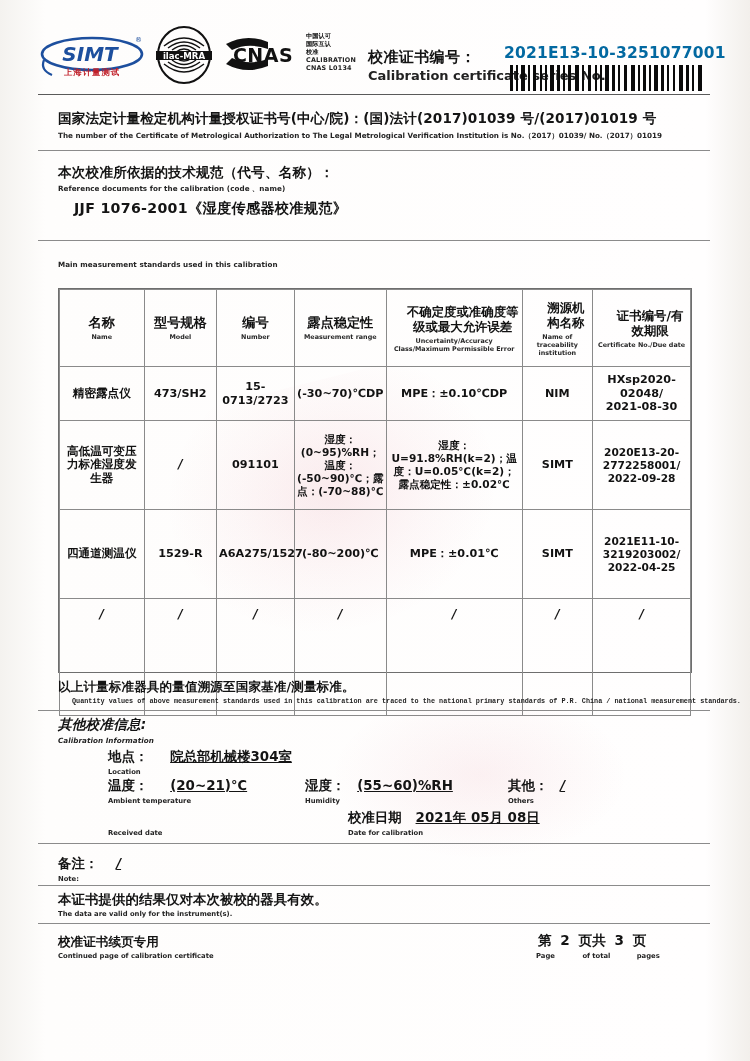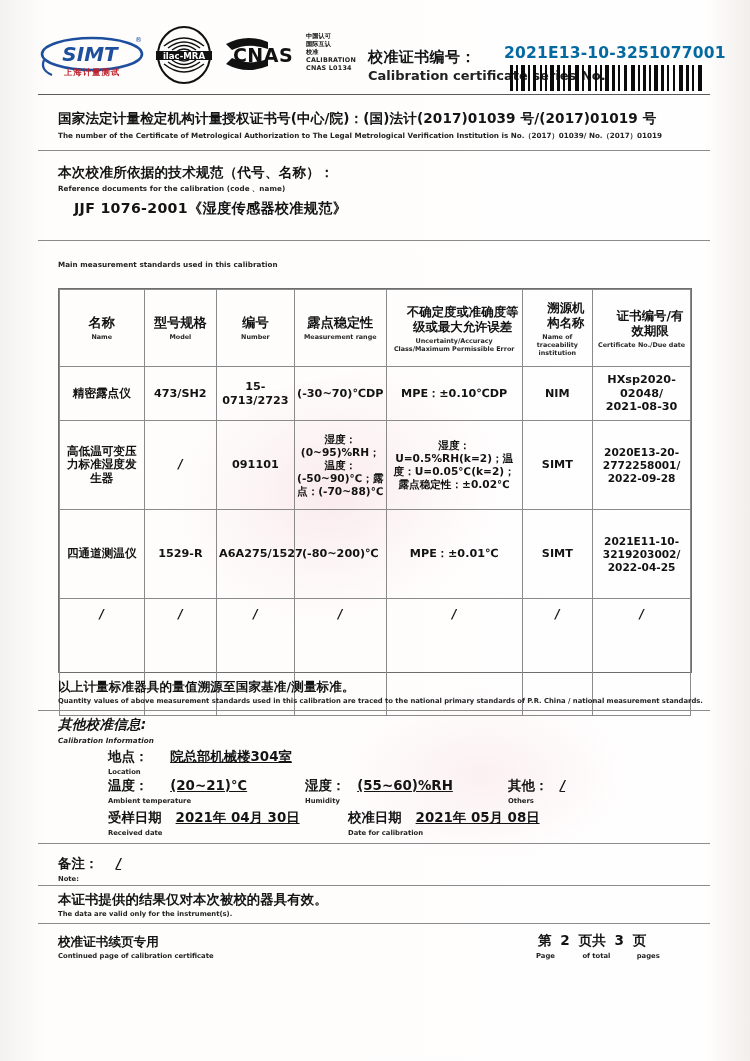--- a/index.html
+++ b/index.html
@@ -130,22 +130,22 @@
   td.r1{height:47px;}
   td.r2{height:82px;}
   td.r3{height:82px;}
   td.r4{height:104px;vertical-align:top;padding-top:9px;}
 
   .trace-cn{
     position:absolute;left:58px;top:679px;
     font-size:12.6px;font-weight:700;white-space:nowrap;letter-spacing:.1px;
   }
   .trace-en{
-    position:absolute;left:58px;top:697px;
-    font-size:6.8px;font-weight:700;white-space:nowrap;color:#242424;
+    position:absolute;left:72px;top:697px;
+    font-size:6.8px;font-weight:700;white-space:nowrap;color:#242424;font-family:Liberation Mono, monospace;
   }
 
   .other-title{position:absolute;left:58px;top:716px;font-style:italic;}
 
   .kv{position:absolute;display:flex;align-items:baseline;}
   .kv .k{font-size:13.4px;font-weight:700;white-space:nowrap;}
   .kv .v{font-size:13.4px;font-weight:700;white-space:nowrap;text-decoration:underline;}
   .sublab{position:absolute;font-size:6.8px;font-weight:700;color:#242424;white-space:nowrap;}
 
   .valid-cn{
@@ -351,21 +351,21 @@
             <td class="cell r1">MPE：±0.10℃DP</td>
             <td class="cell r1">NIM</td>
             <td class="cell r1" style="white-space:pre-line">HXsp2020-02048/
 2021-08-30</td>
           </tr>
           <tr>
             <td class="cell nm r2">高低温可变压力标准湿度发生器</td>
             <td class="cell slash r2">/</td>
             <td class="cell r2">091101</td>
             <td class="cell tall r2">湿度：(0~95)%RH；温度：(-50~90)℃；露点：(-70~88)℃</td>
-            <td class="cell tall r2">湿度：U=0.5%RH(k=2)；温度：U=0.05℃(k=2)；露点稳定性：±0.02℃</td>
+            <td class="cell tall r2">湿度：U=91.8%RH(k=2)；温度：U=0.05℃(k=2)；露点稳定性：±0.02℃</td>
             <td class="cell r2">SIMT</td>
             <td class="cell tall r2" style="white-space:pre-line">2020E13-20-2772258001/
 2022-09-28</td>
           </tr>
           <tr>
             <td class="cell nm r3">四通道测温仪</td>
             <td class="cell r3">1529-R</td>
             <td class="cell r3">A6A275/1527</td>
             <td class="cell r3">(-80~200)℃</td>
             <td class="cell r3">MPE：±0.01℃</td>
@@ -415,24 +415,20 @@
       <span class="v cn" style="margin-left:12px">(55~60)%RH</span>
     </div>
     <div class="sublab en" style="left:305px;top:797px">Humidity</div>
 
     <div class="kv" style="left:508px;top:777px">
       <span class="k cn">其他：</span>
       <span class="v cn slash" style="margin-left:12px">/</span>
     </div>
     <div class="sublab en" style="left:508px;top:797px">Others</div>
 
-    <div class="kv" style="left:108px;top:809px">
-      <span class="k cn">受样日期</span>
-      <span class="v cn" style="margin-left:14px">2021年 04月 30日</span>
-    </div>
     <div class="sublab en" style="left:108px;top:829px">Received date</div>
 
     <div class="kv" style="left:348px;top:809px">
       <span class="k cn">校准日期</span>
       <span class="v cn" style="margin-left:14px">2021年 05月 08日</span>
     </div>
     <div class="sublab en" style="left:348px;top:829px">Date for calibration</div>
 
     <div class="hr" style="top:843px"></div>
 

